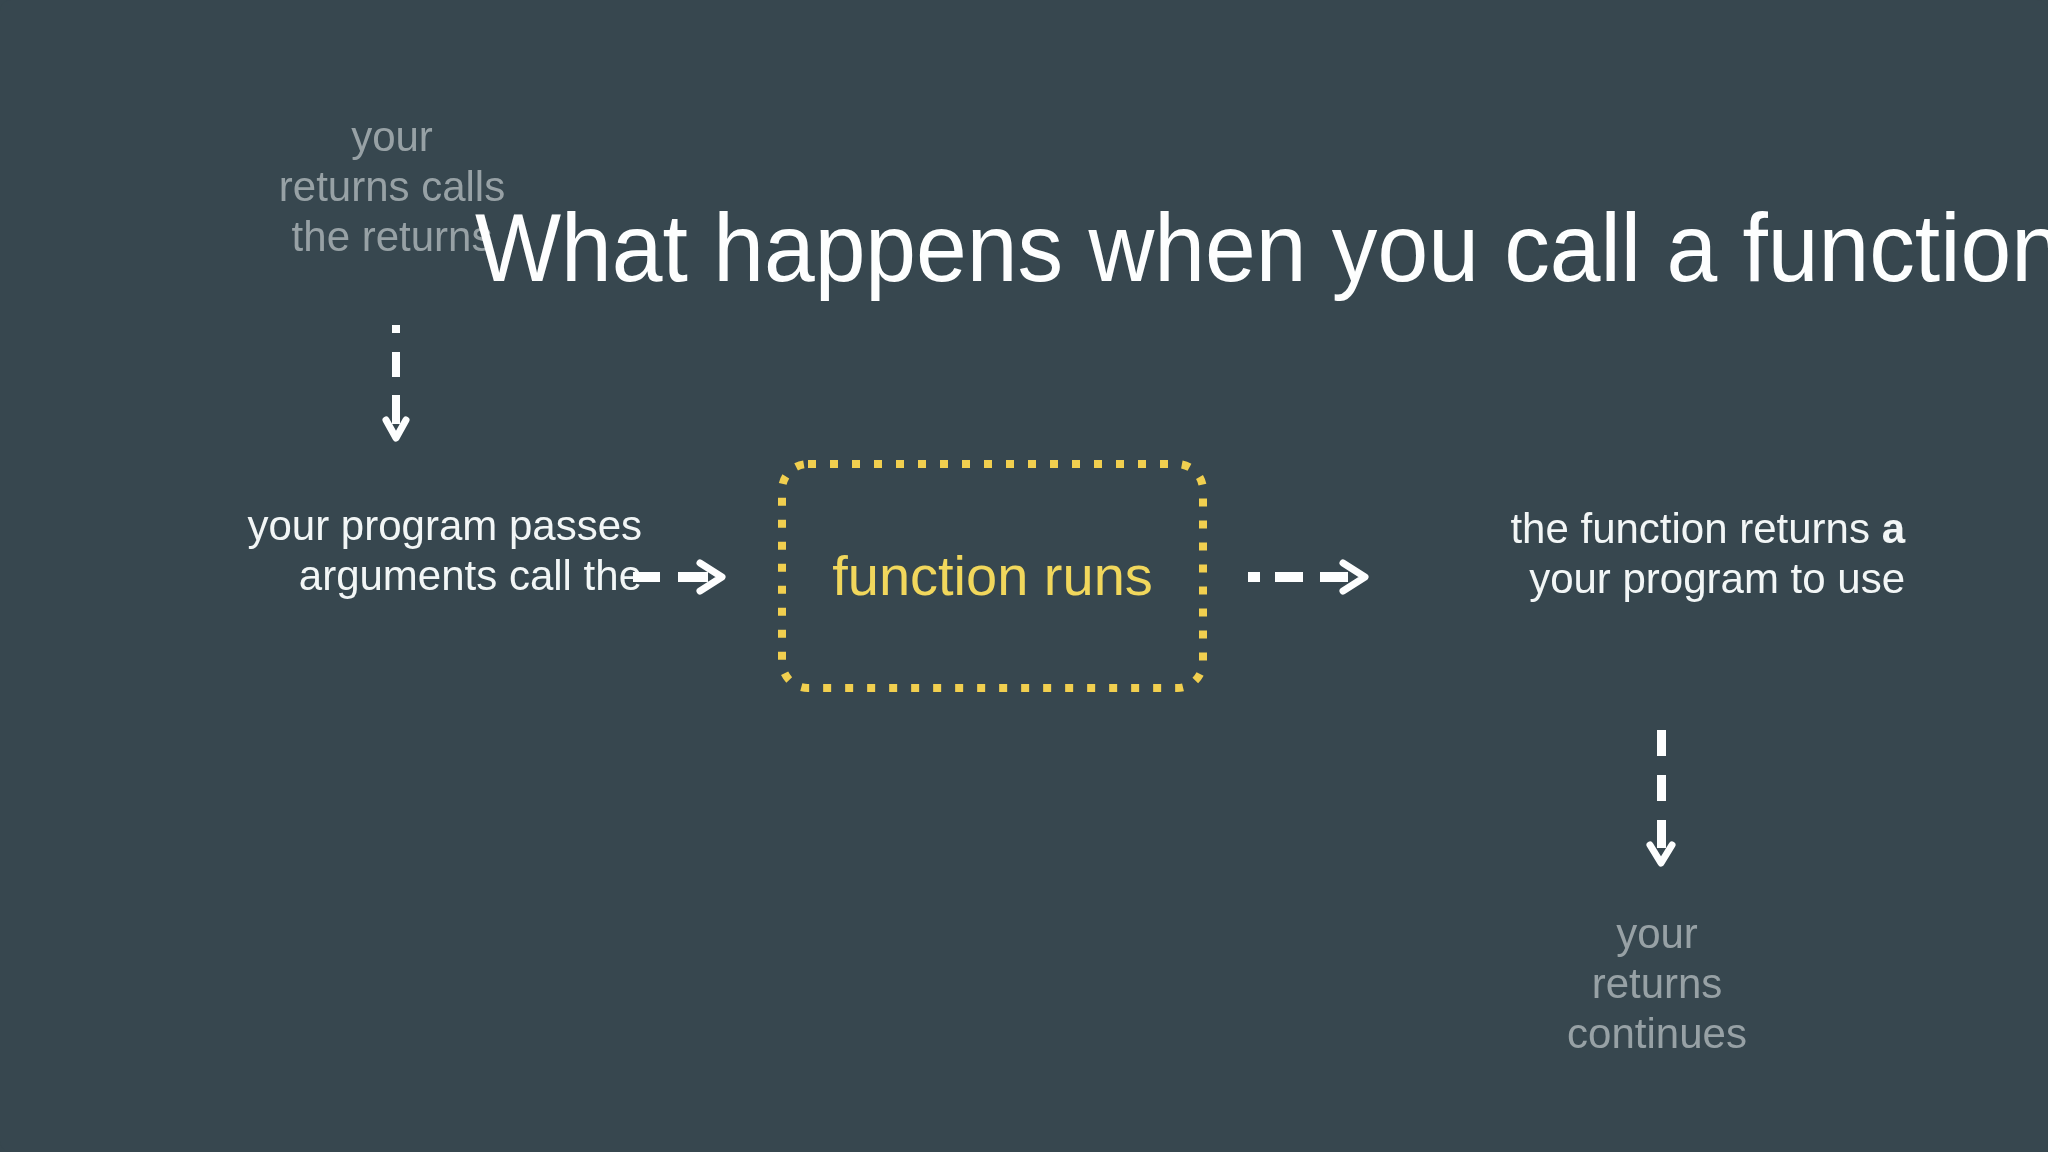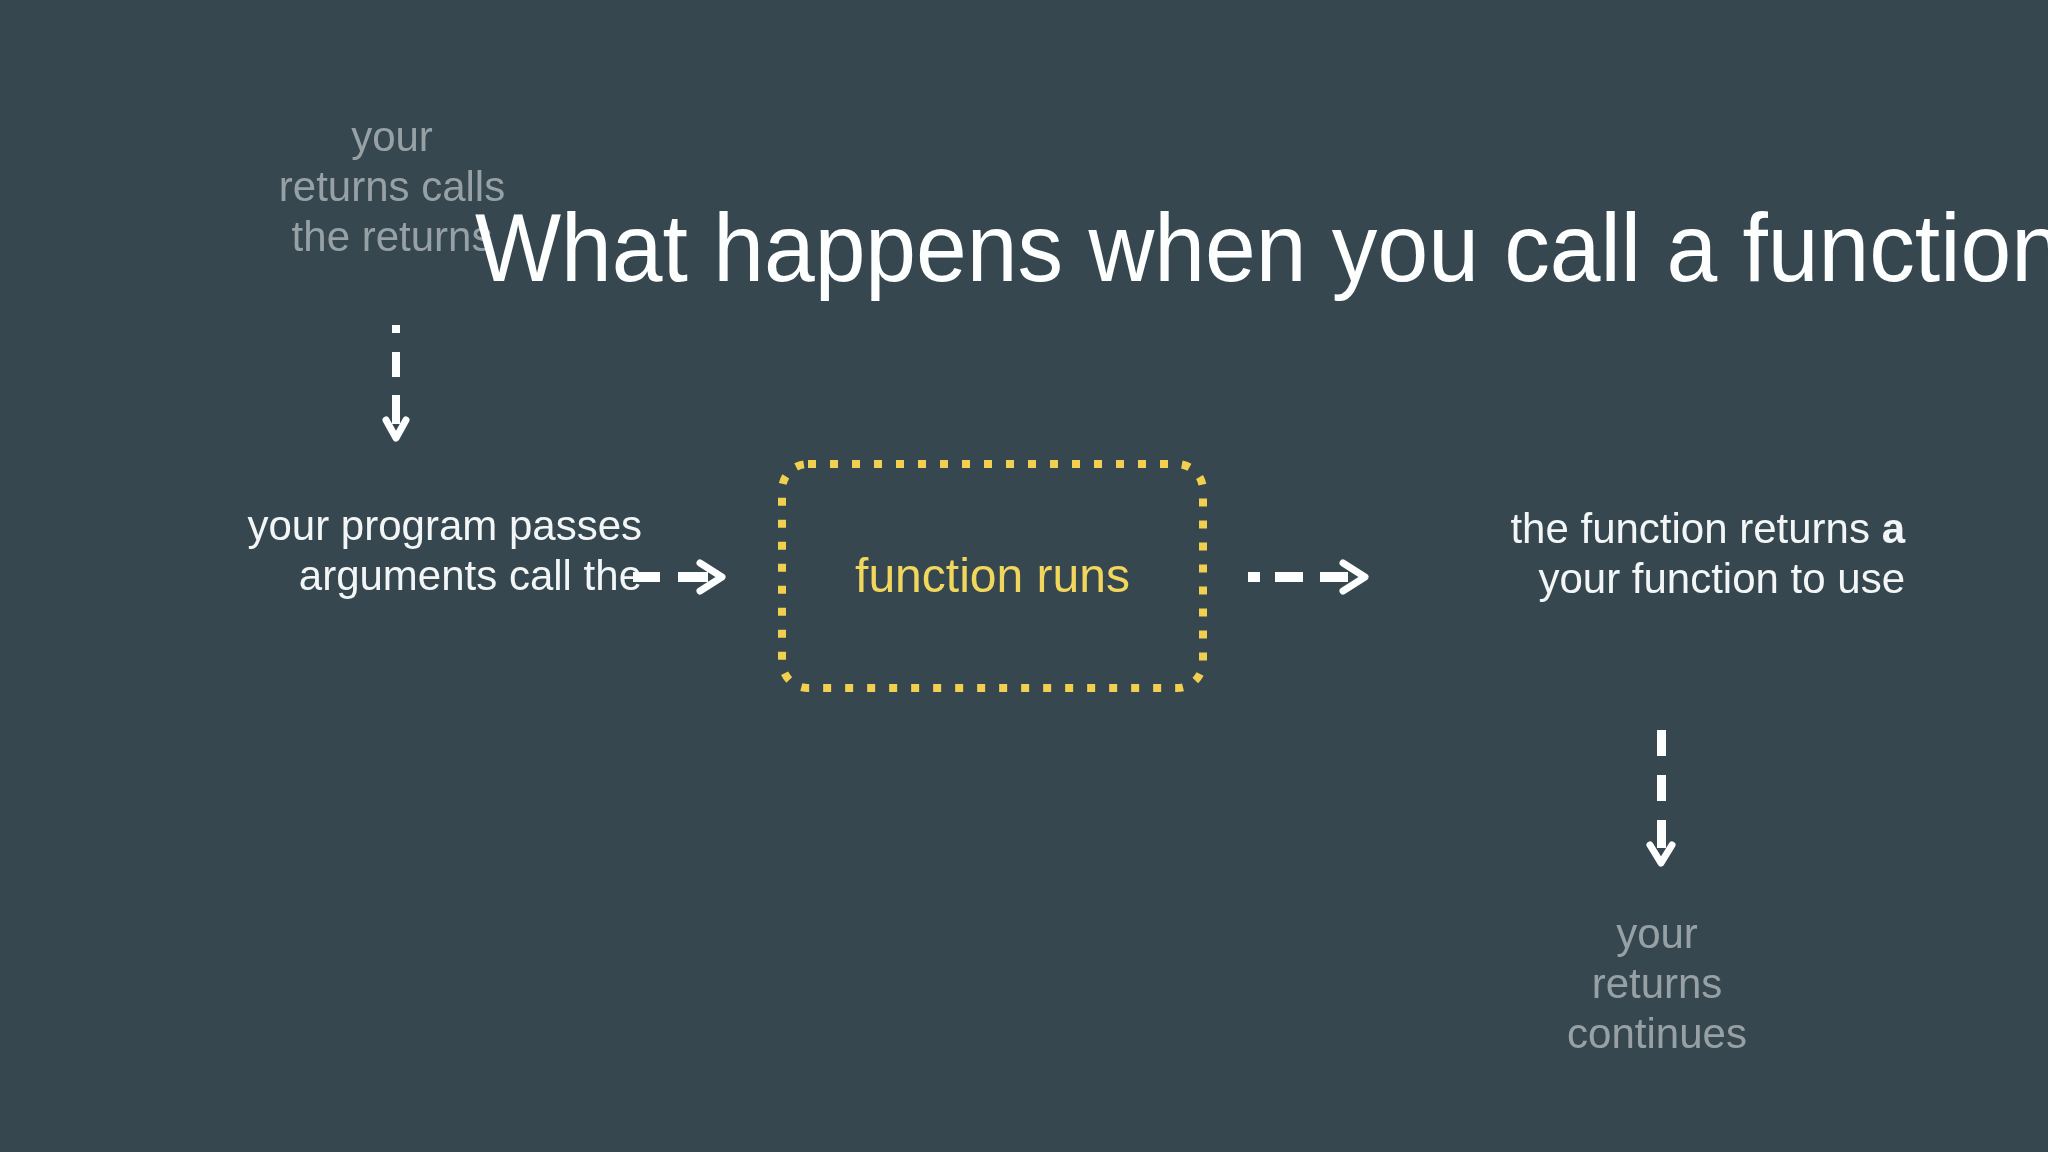--- a/index.html
+++ b/index.html
@@ -53,21 +53,21 @@
   .step-text b{font-weight:700;}
   
   .fn-box{
     left:778px;top:460px;width:429px;height:232px;
     display:flex;align-items:center;justify-content:center;
     z-index:2;
   }
   .fn-box svg{position:absolute;inset:0;}
   .fn-box .fn-label{
     position:relative;
-    font-size:48px;line-height:50px;
+    font-size:56px;line-height:50px;
     color:var(--accent-yellow);
   }
   .fn-box rect{
     fill:none;
     stroke:var(--accent-yellow-border);
     stroke-width:8;
     stroke-dasharray:8 14;
   }
   
   .arrow{z-index:2;}
@@ -132,21 +132,21 @@
 
   <svg class="abs arrow h-arrow-from-box" width="130" height="42" viewBox="0 0 130 42" aria-hidden="true">
     <rect x="5" y="16" width="12" height="10"></rect>
     <rect x="32" y="16" width="28" height="10"></rect>
     <rect x="77" y="16" width="28" height="10"></rect>
     <path d="M100,7 L122,21 L100,35"></path>
   </svg>
 
   <div class="abs step-text returns-step">
     <div><span>the function returns</span> <b>a</b></div>
-    <div>your function to use</div>
+    <div>your program to use</div>
   </div>
 
   <svg class="abs arrow v-arrow-end" width="34" height="142" viewBox="0 0 34 142" aria-hidden="true">
     <rect x="12" y="4" width="9" height="26"></rect>
     <rect x="12" y="49" width="9" height="26"></rect>
     <rect x="12" y="94" width="9" height="28"></rect>
     <path d="M5,119 L16,137 L27,119"></path>
   </svg>
 
   <div class="abs continue-note">

